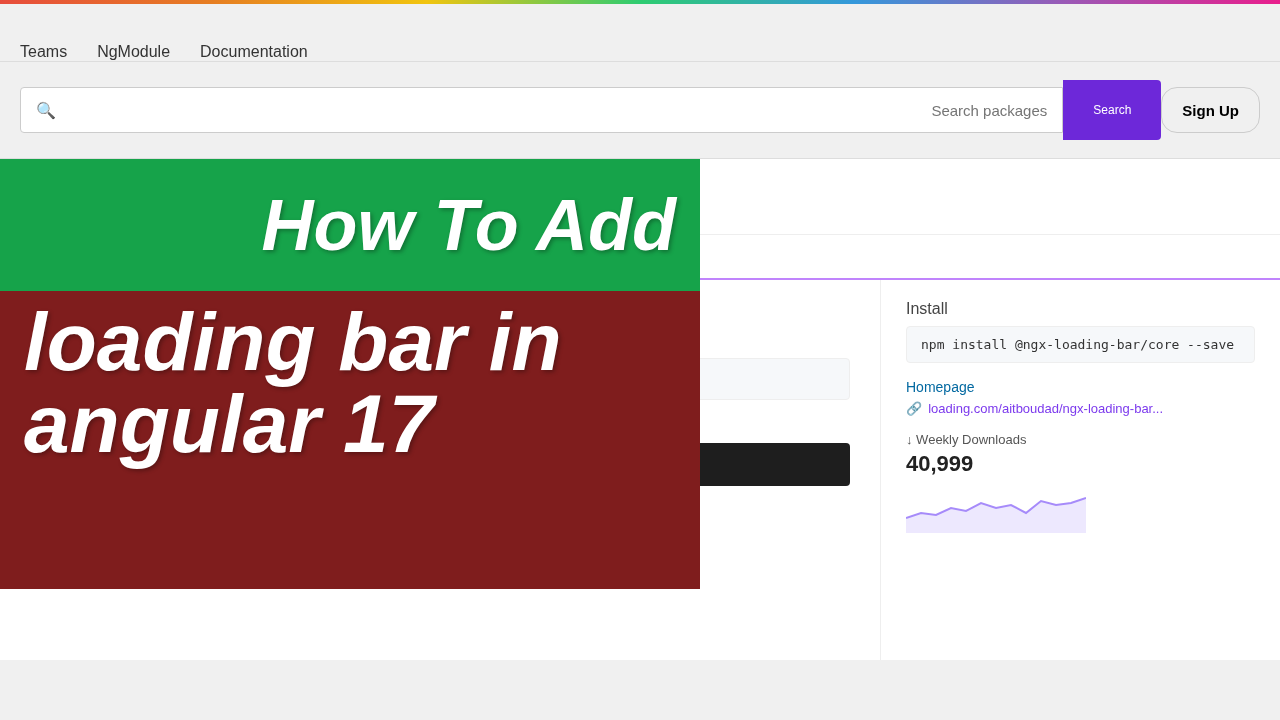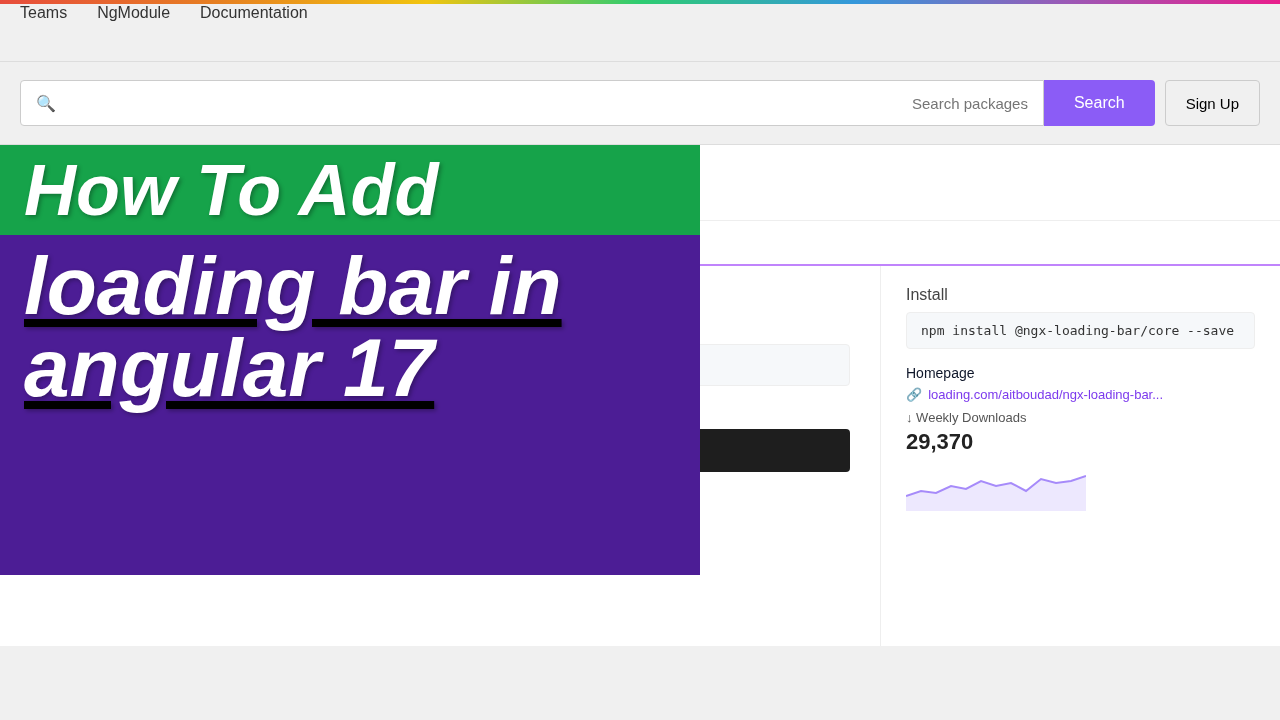--- a/index.html
+++ b/index.html
@@ -8,21 +8,21 @@
     
     .rainbow-bar {
       height: 4px;
       background: linear-gradient(to right, #e74c3c, #e67e22, #f1c40f, #2ecc71, #3498db, #9b59b6, #e91e8c);
     }
 
     
     .navbar {
       background: #f0f0f0;
       display: flex;
-      align-items: flex-start;
+      align-items: flex-end;
       padding: 0 20px;
       height: 58px;
       border-bottom: 1px solid #ddd;
     }
     .nav-links {
       display: flex;
       gap: 30px;
       align-items: center;
     }
     .nav-link {
@@ -59,39 +59,39 @@
     .search-input {
       border: none;
       outline: none;
       font-size: 15px;
       color: #888;
       flex: 1;
       background: transparent;
       text-align: right;
     }
     .search-button {
-      background: #8b5cf6;
+      background: #6d28d9;
       color: white;
       border: none;
       padding: 0 30px;
-      height: 46px;
-      font-size: 16px;
+      height: 60px;
+      font-size: 12px;
       font-weight: 500;
       cursor: pointer;
       border-radius: 0 4px 4px 0;
     }
     .signup-button {
       background: transparent;
       border: 1px solid #ccc;
       padding: 0 20px;
       height: 46px;
       font-size: 15px;
       cursor: pointer;
-      margin-left: 10px;
-      border-radius: 4px;
+      border-radius: 16px;
+      font-weight: bold;
     }
 
     
     .main-content {
       background: white;
       display: flex;
       flex-direction: column;
       position: relative;
     }
 
@@ -224,32 +224,32 @@
       border-radius: 4px;
       padding: 10px 14px;
       font-family: monospace;
       font-size: 13px;
       color: #333;
       margin-bottom: 16px;
     }
     .homepage-section { margin-top: 10px; }
     .homepage-label {
       font-size: 14px;
-      color: #0f172a;
+      color: #0369a1;
       margin-bottom: 6px;
     }
     .homepage-link {
       display: flex;
       align-items: center;
       gap: 6px;
       font-size: 13px;
       color: #7c3aed;
       cursor: pointer;
     }
-    .weekly-downloads-section { margin-top: 8px; }
+    .weekly-downloads-section { margin-top: 16px; }
     .weekly-label {
       font-size: 13px;
       color: #555;
       margin-bottom: 4px;
     }
     .download-count {
       font-size: 22px;
       font-weight: 700;
       color: #222;
     }
@@ -267,36 +267,36 @@
       width: 700px;
       height: 430px;
       z-index: 100;
       display: flex;
       flex-direction: column;
       justify-content: center;
       overflow: hidden;
     }
     .overlay-top {
       background: #16a34a;
-      padding: 9px 24px;
+      padding: 30px 24px;
       flex: 0 0 auto;
+      text-align: right;
     }
     .overlay-title-top {
       font-size: 72px;
       font-weight: 900;
       color: white;
       line-height: 1.0;
       font-style: italic;
       text-shadow: 2px 2px 4px rgba(0,0,0,0.3);
     }
     .overlay-bottom {
-      background: #4c1d95;
+      background: #7f1d1d;
       padding: 10px 24px 34px;
       flex: 1;
-      text-decoration: underline;
     }
     .overlay-title-bottom {
       font-size: 82px;
       font-weight: 900;
       color: white;
       line-height: 1.0;
       font-style: italic;
       text-shadow: 2px 2px 4px rgba(0,0,0,0.3);
     }
   </style>
@@ -375,21 +375,21 @@
       <div class="homepage-section">
         <div class="homepage-label">Homepage</div>
         <div class="homepage-link">
           <span>🔗</span>
           <span>loading.com/aitboudad/ngx-loading-bar...</span>
         </div>
       </div>
 
       <div class="weekly-downloads-section">
         <div class="weekly-label">↓ Weekly Downloads</div>
-        <div class="download-count">29,370</div>
+        <div class="download-count">40,999</div>
         <div class="chart-container">
           <svg width="180" height="50" viewBox="0 0 180 50">
             <polyline points="0,35 15,30 30,32 45,25 60,28 75,20 90,25 105,22 120,30 135,18 150,22 165,20 180,15" fill="none" stroke="#a78bfa" stroke-width="2"></polyline>
             <polyline points="0,35 15,30 30,32 45,25 60,28 75,20 90,25 105,22 120,30 135,18 150,22 165,20 180,15 180,50 0,50" fill="rgba(167,139,250,0.2)" stroke="none"></polyline>
           </svg>
         </div>
       </div>
     </div>
 
   </div>

